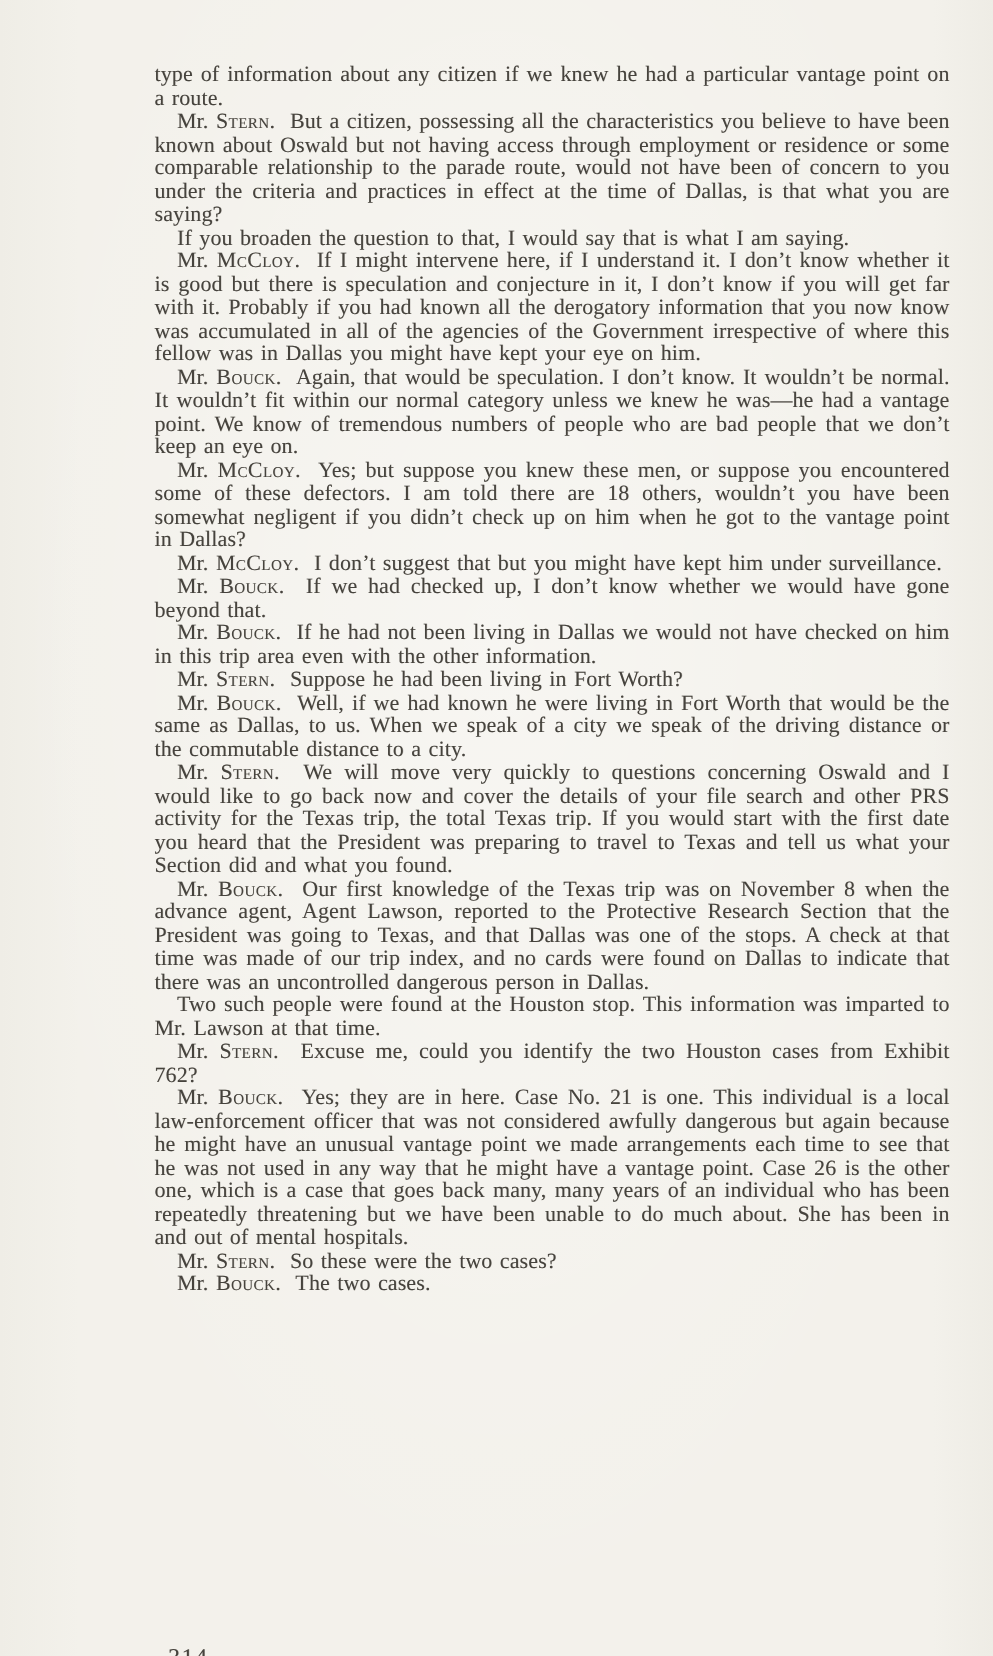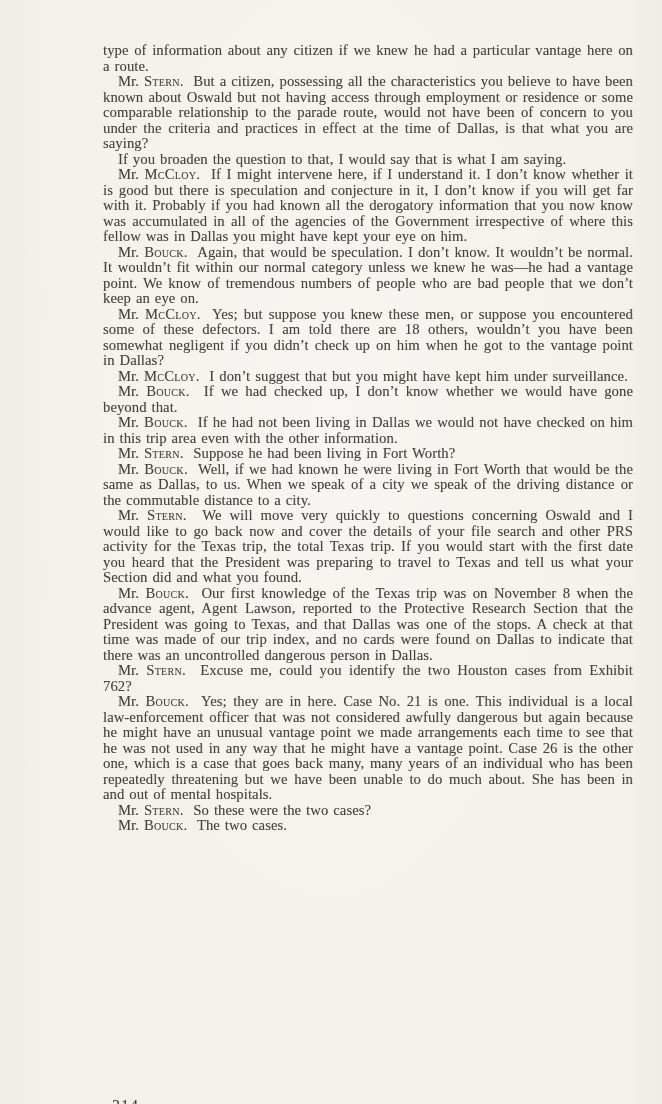--- a/index.html
+++ b/index.html
@@ -60,32 +60,33 @@
     letter-spacing: 1px;
     text-shadow: 0.3px 0.3px 0 rgba(70, 64, 56, 0.30);
     margin-top: 45px;
   }
 </style>
 </head>
 <body>
 
 <div class="page">
   <main class="text-block">
-      <p class="para flush">type of information about any citizen if we knew he had a particular vantage here on a route.</p>
+      <p class="para flush">type of information about any citizen if we knew he had a particular vantage point on a route.</p>
       <p class="para"><span class="speaker">Mr. <span class="sc">Stern</span>.</span><span class="sentence-gap">  </span>But a citizen, possessing all the characteristics you believe to have been known about Oswald but not having access through employment or residence or some comparable relationship to the parade route, would not have been of concern to you under the criteria and practices in effect at the time of Dallas, is that what you are saying?</p>
       <p class="para">If you broaden the question to that, I would say that is what I am saying.</p>
       <p class="para"><span class="speaker">Mr. <span class="sc">McCloy</span>.</span><span class="sentence-gap">  </span>If I might intervene here, if I understand it.  I don’t know whether it is good but there is speculation and conjecture in it, I don’t know if you will get far with it.  Probably if you had known all the derogatory information that you now know was accumulated in all of the agencies of the Government irrespective of where this fellow was in Dallas you might have kept your eye on him.</p>
       <p class="para"><span class="speaker">Mr. <span class="sc">Bouck</span>.</span><span class="sentence-gap">  </span>Again, that would be speculation.  I don’t know.  It wouldn’t be normal.  It wouldn’t fit within our normal category unless we knew he was—he had a vantage point.  We know of tremendous numbers of people who are bad people that we don’t keep an eye on.</p>
       <p class="para"><span class="speaker">Mr. <span class="sc">McCloy</span>.</span><span class="sentence-gap">  </span>Yes; but suppose you knew these men, or suppose you encountered some of these defectors. I am told there are 18 others, wouldn’t you have been somewhat negligent if you didn’t check up on him when he got to the vantage point in Dallas?</p>
       <p class="para"><span class="speaker">Mr. <span class="sc">McCloy</span>.</span><span class="sentence-gap">  </span>I don’t suggest that but you might have kept him under surveillance.</p>
       <p class="para"><span class="speaker">Mr. <span class="sc">Bouck</span>.</span><span class="sentence-gap">  </span>If we had checked up, I don’t know whether we would have gone beyond that.</p>
       <p class="para"><span class="speaker">Mr. <span class="sc">Bouck</span>.</span><span class="sentence-gap">  </span>If he had not been living in Dallas we would not have checked on him in this trip area even with the other information.</p>
       <p class="para"><span class="speaker">Mr. <span class="sc">Stern</span>.</span><span class="sentence-gap">  </span>Suppose he had been living in Fort Worth?</p>
       <p class="para"><span class="speaker">Mr. <span class="sc">Bouck</span>.</span><span class="sentence-gap">  </span>Well, if we had known he were living in Fort Worth that would be the same as Dallas, to us.  When we speak of a city we speak of the driving distance or the commutable distance to a city.</p>
       <p class="para"><span class="speaker">Mr. <span class="sc">Stern</span>.</span><span class="sentence-gap">  </span>We will move very quickly to questions concerning Oswald and I would like to go back now and cover the details of your file search and other PRS activity for the Texas trip, the total Texas trip.  If you would start with the first date you heard that the President was preparing to travel to Texas and tell us what your Section did and what you found.</p>
       <p class="para"><span class="speaker">Mr. <span class="sc">Bouck</span>.</span><span class="sentence-gap">  </span>Our first knowledge of the Texas trip was on November 8 when the advance agent, Agent Lawson, reported to the Protective Research Section that the President was going to Texas, and that Dallas was one of the stops. A check at that time was made of our trip index, and no cards were found on Dallas to indicate that there was an uncontrolled dangerous person in Dallas.</p>
+      <p class="para">Two such people were found at the Houston stop.  This information was imparted to Mr. Lawson at that time.</p>
       <p class="para"><span class="speaker">Mr. <span class="sc">Stern</span>.</span><span class="sentence-gap">  </span>Excuse me, could you identify the two Houston cases from Exhibit 762?</p>
       <p class="para"><span class="speaker">Mr. <span class="sc">Bouck</span>.</span><span class="sentence-gap">  </span>Yes; they are in here.  Case No. 21 is one.  This individual is a local law-enforcement officer that was not considered awfully dangerous but again because he might have an unusual vantage point we made arrangements each time to see that he was not used in any way that he might have a vantage point.  Case 26 is the other one, which is a case that goes back many, many years of an individual who has been repeatedly threatening but we have been unable to do much about.  She has been in and out of mental hospitals.</p>
       <p class="para"><span class="speaker">Mr. <span class="sc">Stern</span>.</span><span class="sentence-gap">  </span>So these were the two cases?</p>
       <p class="para"><span class="speaker">Mr. <span class="sc">Bouck</span>.</span><span class="sentence-gap">  </span>The two cases.</p>
     </main>
   <div class="page-number">314</div>
 </div>
 
 </body></html>

